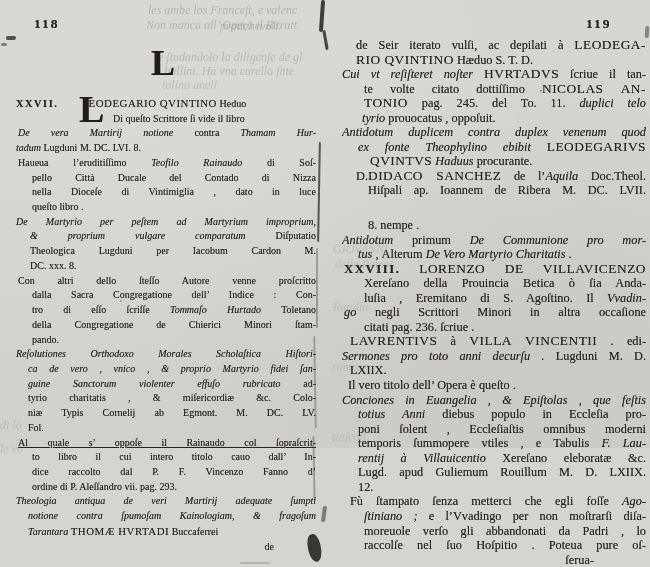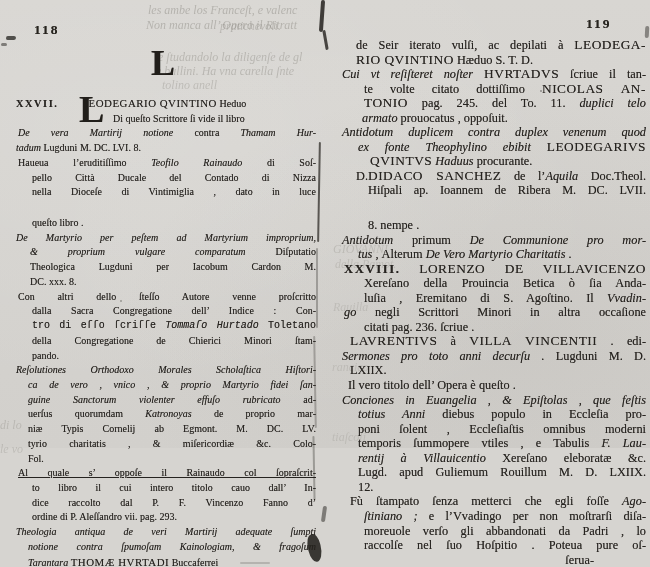--- a/index.html
+++ b/index.html
@@ -14,21 +14,21 @@
       radial-gradient(ellipse at 18% 28%, rgba(255,255,255,.10), transparent 60%),
       radial-gradient(ellipse at 80% 75%, rgba(118,113,105,.09), transparent 55%),
       radial-gradient(ellipse at 50% 50%, rgba(255,255,255,.05), transparent 70%),
       linear-gradient(#d8d6d2,#d2d0cc);
   }
   .pagenum{
     position:absolute;font-size:13.5px;font-weight:bold;
     letter-spacing:2px;color:#26231e;
     text-shadow:0 0 .6px rgba(40,36,30,.55);
   }
-  #pagenum-left{left:34px;top:22px;}
+  #pagenum-left{left:34px;top:16px;}
   #pagenum-right{left:586px;top:16px;}
   #section-letter{
     position:absolute;left:151px;top:42px;
     font-size:36px;font-weight:bold;color:#211e1a;
     text-shadow:0 0 .6px rgba(30,28,24,.6);
   }
   .col{position:absolute;color:#262320;
     text-shadow:0 0 .5px rgba(45,41,35,.55);}
   #left-lines{left:16px;top:96px;width:300px;}
   #right-lines{left:342px;top:38px;width:304px;}
@@ -81,54 +81,53 @@
 
   <div id="left-lines" class="col">
     <div id="drop-cap">L</div>
   <div class="line"><span class="st-cs">XXVII.</span><span class="st-g" style="width: 30px;">&nbsp;</span><span class="st-c">EODEGARIO QVINTINO</span><span class="st-r"> Heduo</span></div>
       <div class="line" style="padding-left: 97px;"><span class="st-r">Di queſto Scrittore ſi vide il libro</span></div>
       <div class="line j" style="padding-left: 2px;"><span class="st-i">De vera Martirij notione </span><span class="st-r">contra </span><span class="st-i">Thamam Hur-</span></div>
       <div class="line"><span class="st-i">tadum </span><span class="st-r">Lugduni M. DC. LVI. 8.</span></div>
       <div class="line j" style="padding-left: 2px;"><span class="st-r">Haueua l’eruditiſſimo </span><span class="st-i">Teofilo Rainaudo </span><span class="st-r">di Soſ-</span></div>
       <div class="line j" style="padding-left: 16px;"><span class="st-r">pello Città Ducale del Contado di Nizza</span></div>
       <div class="line j" style="padding-left: 16px;"><span class="st-r">nella Dioceſe di Vintimiglia , dato in luce</span></div>
-      <div class="line" style="padding-left: 16px; margin-top: 16px;"><span class="st-r">queſto libro .</span></div>
+      <div class="line" style="padding-left: 16px;"><span class="st-r">queſto libro .</span></div>
       <div class="line j"><span class="st-i">De Martyrio per peſtem ad Martyrium improprium,</span></div>
       <div class="line j" style="padding-left: 14px;"><span class="st-i">&amp; proprium vulgare comparatum </span><span class="st-r">Diſputatio</span></div>
       <div class="line j" style="padding-left: 14px;"><span class="st-r">Theologica Lugduni per Iacobum Cardon M.</span></div>
       <div class="line" style="padding-left: 14px;"><span class="st-r">DC. xxx. 8.</span></div>
       <div class="line j" style="padding-left: 2px;"><span class="st-r">Con altri dello ſteſſo Autore venne proſcritto</span></div>
       <div class="line j" style="padding-left: 16px;"><span class="st-r">dalla Sacra Congregatione dell’ Indice : Con-</span></div>
-      <div class="line j" style="padding-left: 16px; font-family: Liberation Mono, monospace;"><span class="st-r">tro di eſſo ſcriſſe </span><span class="st-i">Tommaſo Hurtado </span><span class="st-r">Toletano</span></div>
+      <div class="line j" style="padding-left: 16px;"><span class="st-r">tro di eſſo ſcriſſe </span><span class="st-i">Tommaſo Hurtado </span><span class="st-r">Toletano</span></div>
       <div class="line j" style="padding-left: 16px;"><span class="st-r">della Congregatione de Chierici Minori ſtam-</span></div>
       <div class="line" style="padding-left: 16px;"><span class="st-r">pando.</span></div>
       <div class="line j"><span class="st-i">Reſolutiones Orthodoxo Morales Scholaſtica Hiſtori-</span></div>
       <div class="line j" style="padding-left: 12px;"><span class="st-i">ca de vero , vnico , &amp; proprio Martyrio fidei ſan-</span></div>
       <div class="line j" style="padding-left: 12px;"><span class="st-i">guine Sanctorum violenter effuſo rubricato </span><span class="st-r">ad-</span></div>
-      <div class="line j" style="padding-left: 12px;"><span class="st-r">uerſus quorumdam </span><span class="st-i">Katronoyas </span><span class="st-r">de proprio mar-</span></div>
+      <div class="line j" style="padding-left: 12px;"><span class="st-r">tyrio charitatis , &amp; miſericordiæ &amp;c. Colo-</span></div>
       <div class="line j" style="padding-left: 12px;"><span class="st-r">niæ Typis Cornelij ab Egmont. M. DC. LV.</span></div>
-      <div class="line j" style="padding-left: 12px;"><span class="st-r">tyrio charitatis , &amp; miſericordiæ &amp;c. Colo-</span></div>
       <div class="line" style="padding-left: 12px;"><span class="st-r">Fol.</span></div>
       <div class="line j" style="padding-left: 2px; text-decoration: underline;"><span class="st-r">Al quale s’ oppoſe il Rainaudo col ſopraſcrit-</span></div>
       <div class="line j" style="padding-left: 16px;"><span class="st-r">to libro il cui intero titolo cauo dall’ In-</span></div>
       <div class="line j" style="padding-left: 16px;"><span class="st-r">dice raccolto dal P. F. Vincenzo Fanno d’</span></div>
       <div class="line" style="padding-left: 16px;"><span class="st-r">ordine di P. Aleſſandro vii. pag. 293.</span></div>
       <div class="line j"><span class="st-i">Theologia antiqua de veri Martirij adequate ſumpti</span></div>
       <div class="line j" style="padding-left: 12px;"><span class="st-i">notione contra ſpumoſam Kainologiam, &amp; fragoſum</span></div>
       <div class="line" style="padding-left: 12px;"><span class="st-i">Tarantara </span><span class="st-c">THOMÆ HVRTADI</span><span class="st-r"> Buccaferrei</span></div>
       <div class="line ra" style="padding-right: 42px;"><span class="st-r">de</span></div>
     </div>
 
   <div id="right-lines" class="col">
       <div class="line j" style="padding-left: 14px;"><span class="st-r">de Seir iterato vulſi, ac depilati à </span><span class="st-c">LEODEGA-</span></div>
       <div class="line" style="padding-left: 14px;"><span class="st-c">RIO QVINTINO</span><span class="st-r"> Hæduo S. T. D.</span></div>
       <div class="line j"><span class="st-i">Cui vt reſiſteret noſter </span><span class="st-c">HVRTADVS</span><span class="st-r"> ſcriue il tan-</span></div>
       <div class="line j" style="padding-left: 22px;"><span class="st-r">te volte citato dottiſſimo </span><span class="st-c">NICOLAS AN-</span></div>
       <div class="line j" style="padding-left: 22px;"><span class="st-c">TONIO</span><span class="st-r"> pag. 245. del To. 11. </span><span class="st-i">duplici telo</span></div>
-      <div class="line" style="padding-left: 20px;"><span class="st-i">armato </span><span class="st-r">prouocatus , oppoſuit.</span></div>
+      <div class="line" style="padding-left: 20px;"><span class="st-i">tyrio </span><span class="st-r">prouocatus , oppoſuit.</span></div>
       <div class="line j"><span class="st-i">Antidotum duplicem contra duplex venenum quod</span></div>
       <div class="line j" style="padding-left: 16px;"><span class="st-i">ex fonte Theophylino ebibit </span><span class="st-c">LEODEGARIVS</span></div>
       <div class="line" style="padding-left: 28px;"><span class="st-c">QVINTVS</span><span class="st-i"> Haduus </span><span class="st-r">procurante.</span></div>
       <div class="line j" style="padding-left: 14px;"><span class="st-r">D.</span><span class="st-c">DIDACO SANCHEZ</span><span class="st-r"> de l’</span><span class="st-i">Aquila</span><span class="st-r"> Doc.Theol.</span></div>
       <div class="line j" style="padding-left: 26px;"><span class="st-r">Hiſpali ap. Ioannem de Ribera M. DC. LVII.</span></div>
       <div class="line" style="padding-left: 26px; margin-top: 20px;"><span class="st-r">8. nempe .</span></div>
       <div class="line j"><span class="st-i">Antidotum </span><span class="st-r">primum </span><span class="st-i">De Communione pro mor-</span></div>
       <div class="line" style="padding-left: 16px;"><span class="st-i">tus , </span><span class="st-r">Alterum </span><span class="st-i">De Vero Martyrio Charitatis .</span></div>
       <div class="line j" style="padding-left: 2px;"><span class="st-cs">XXVIII.</span><span class="st-r"> </span><span class="st-c">LORENZO DE VILLAVICENZO</span></div>
       <div class="line j" style="padding-left: 22px;"><span class="st-r">Xereſano della Prouincia Betica ò ſia Anda-</span></div>

